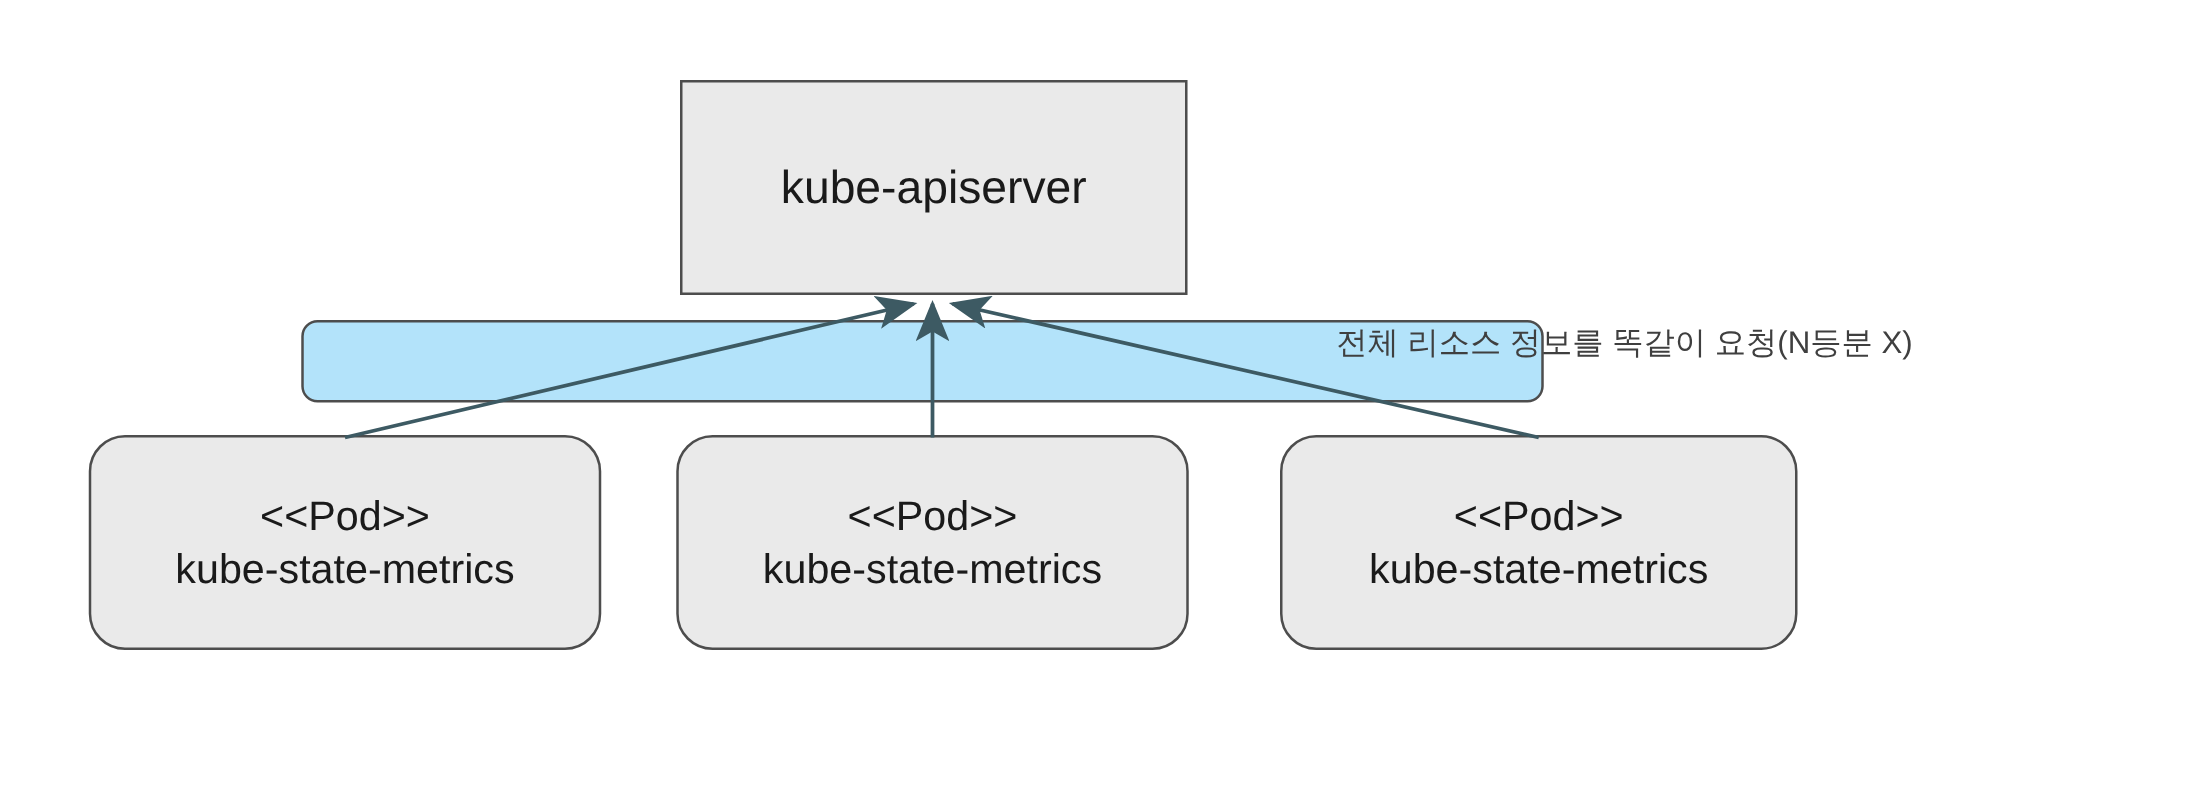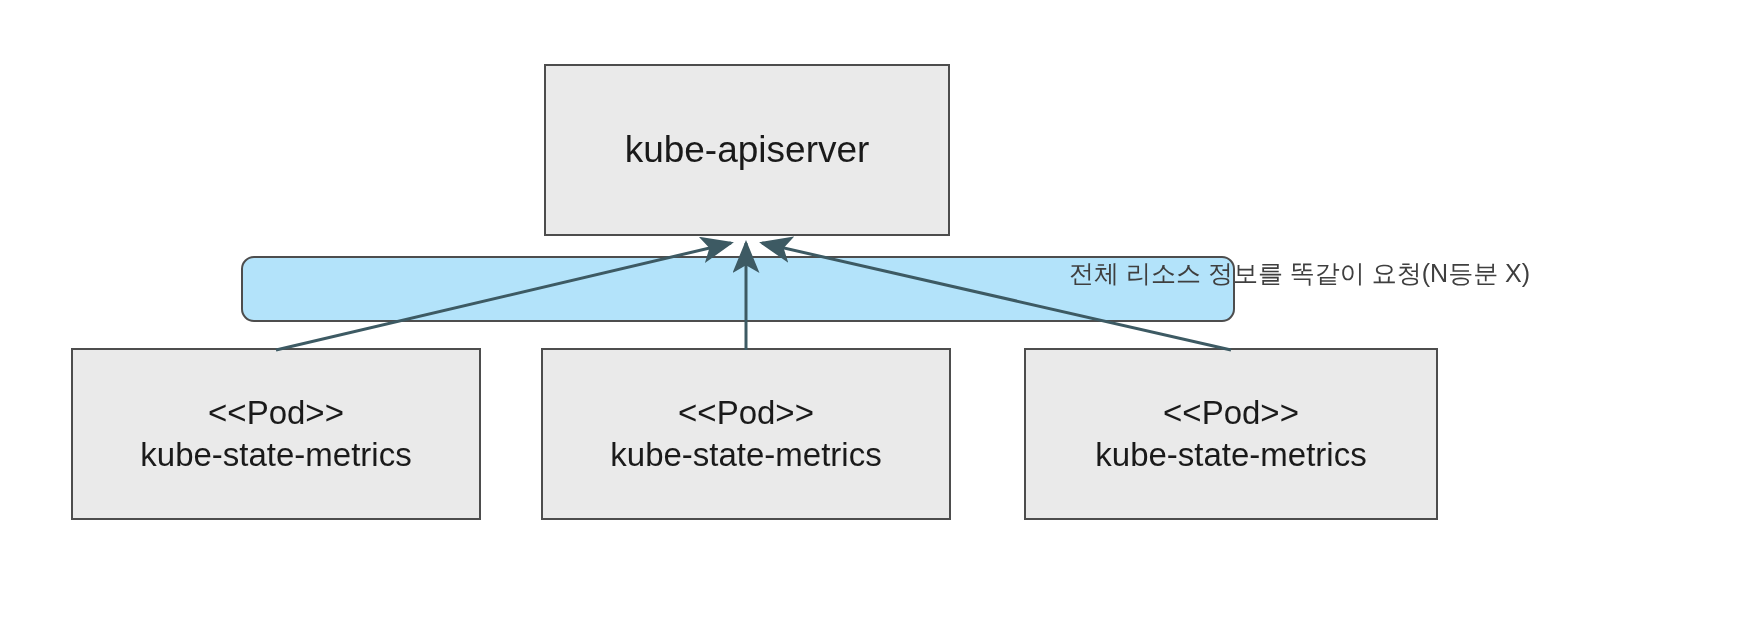--- a/index.html
+++ b/index.html
@@ -39,20 +39,21 @@
     left: 544px;
     top: 64px;
     width: 406px;
     height: 172px;
     font-size: 37px;
   }
   .pod-node {
     top: 348px;
     height: 172px;
     font-size: 33px;
+    border-radius: 29px;
   }
   #pod-1 { left: 71px;   width: 410px; }
   #pod-2 { left: 541px;  width: 410px; }
   #pod-3 { left: 1024px; width: 414px; }
 
   #blue-bar {
     position: absolute;
     left: 241px;
     top: 256px;
     width: 994px;

